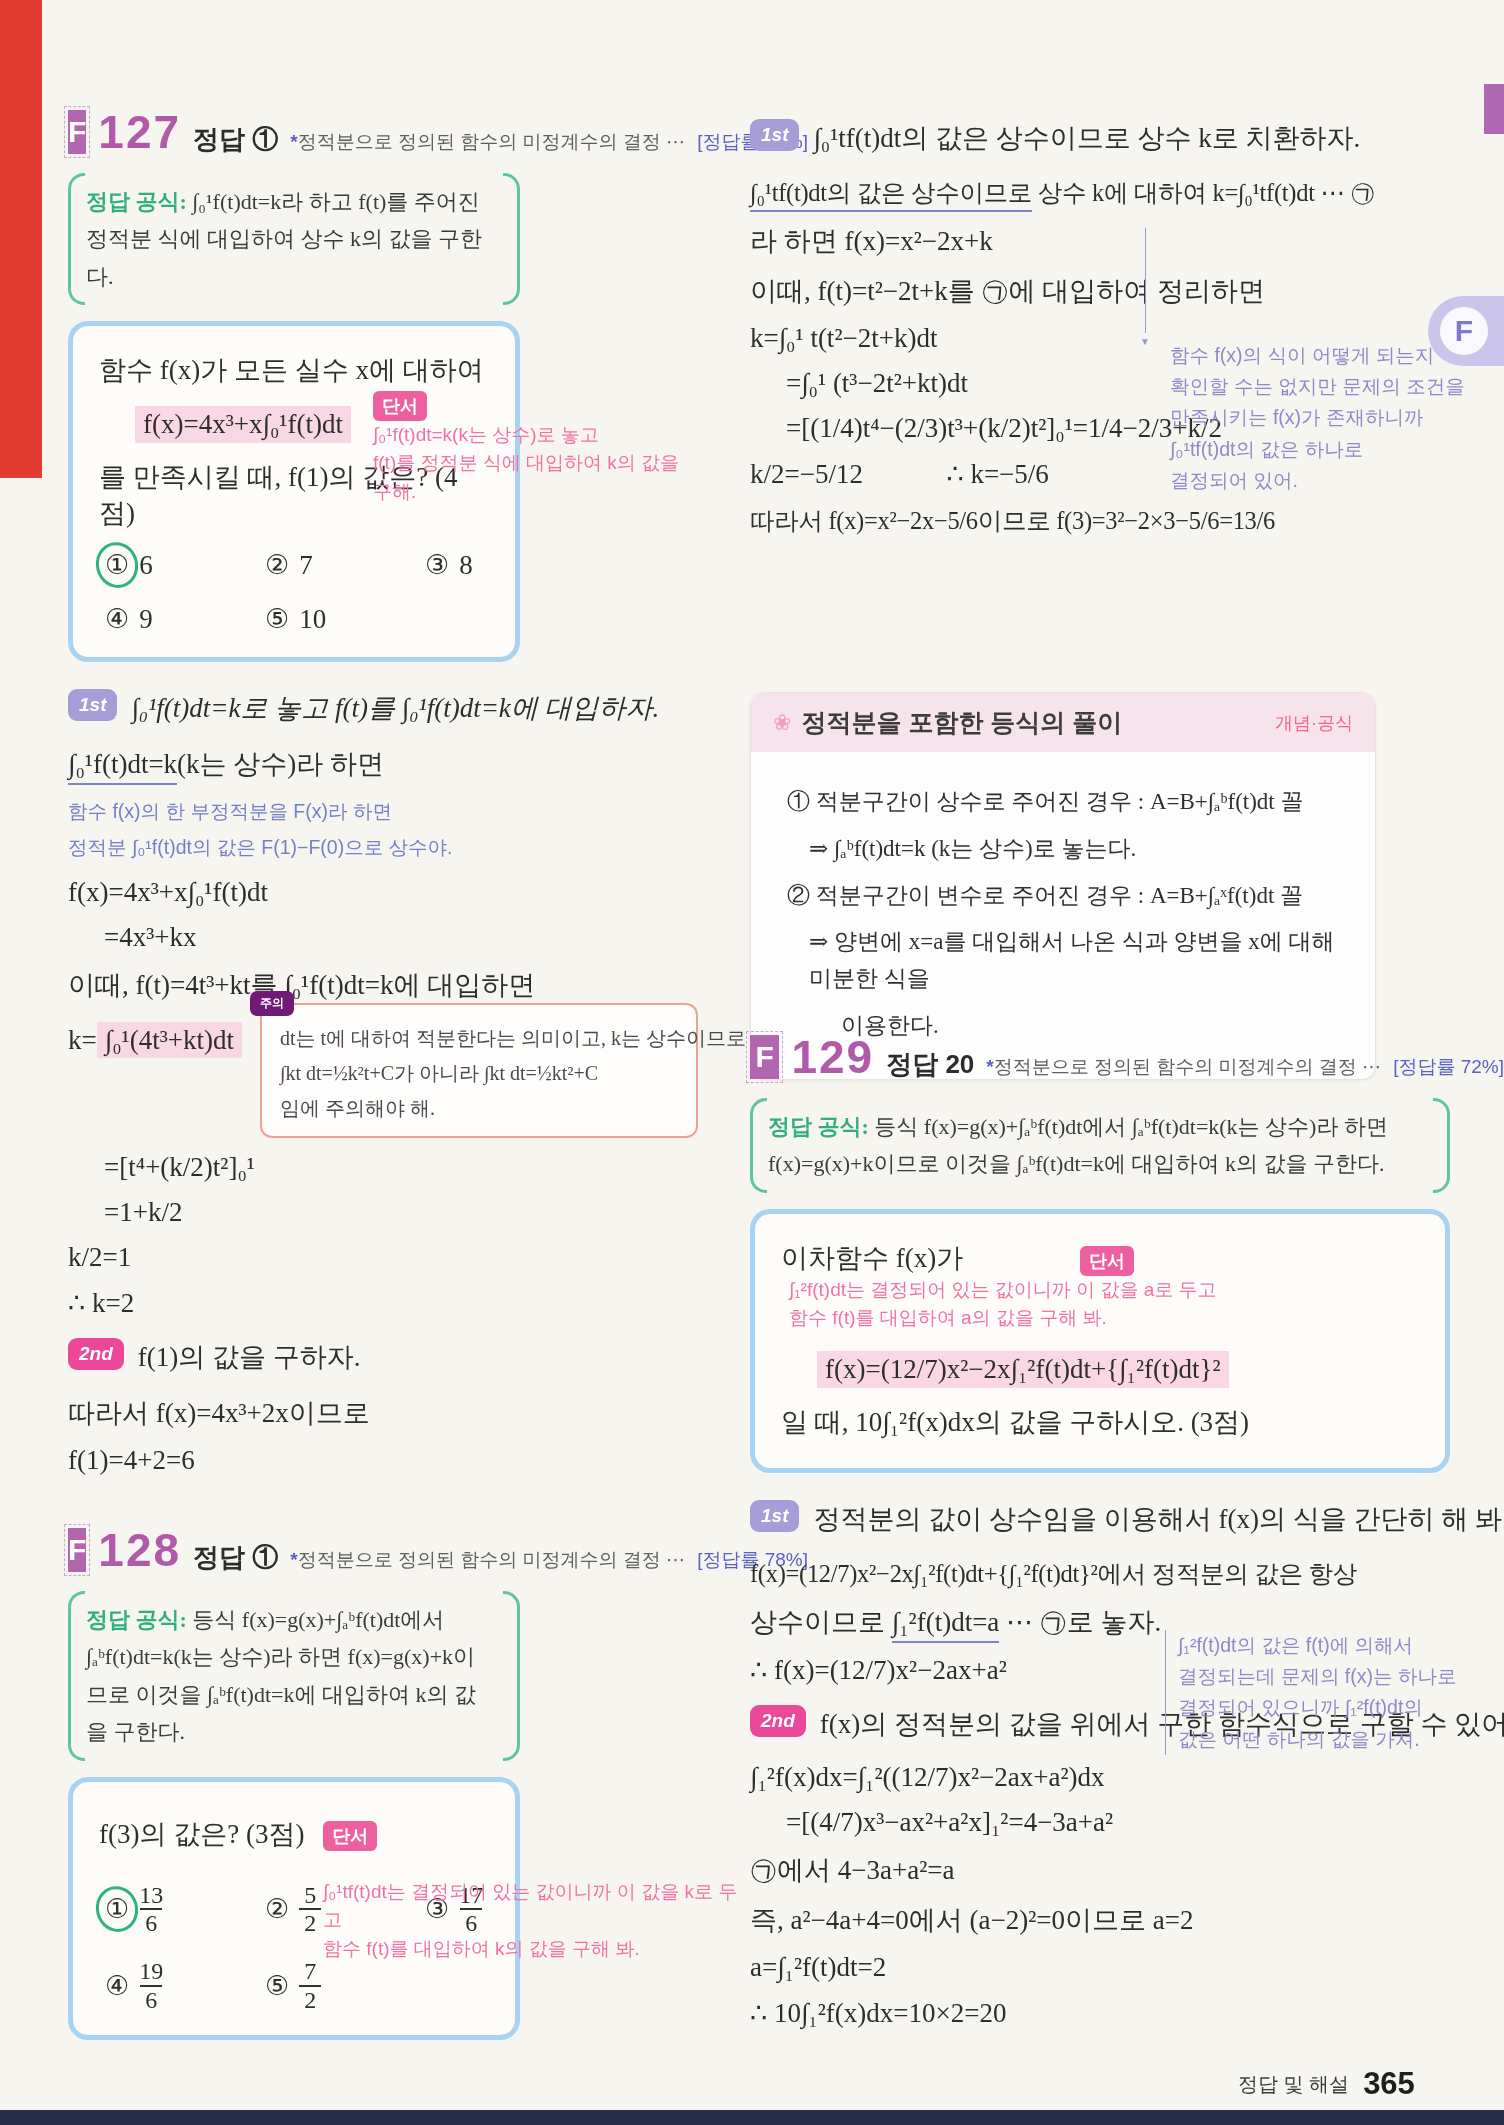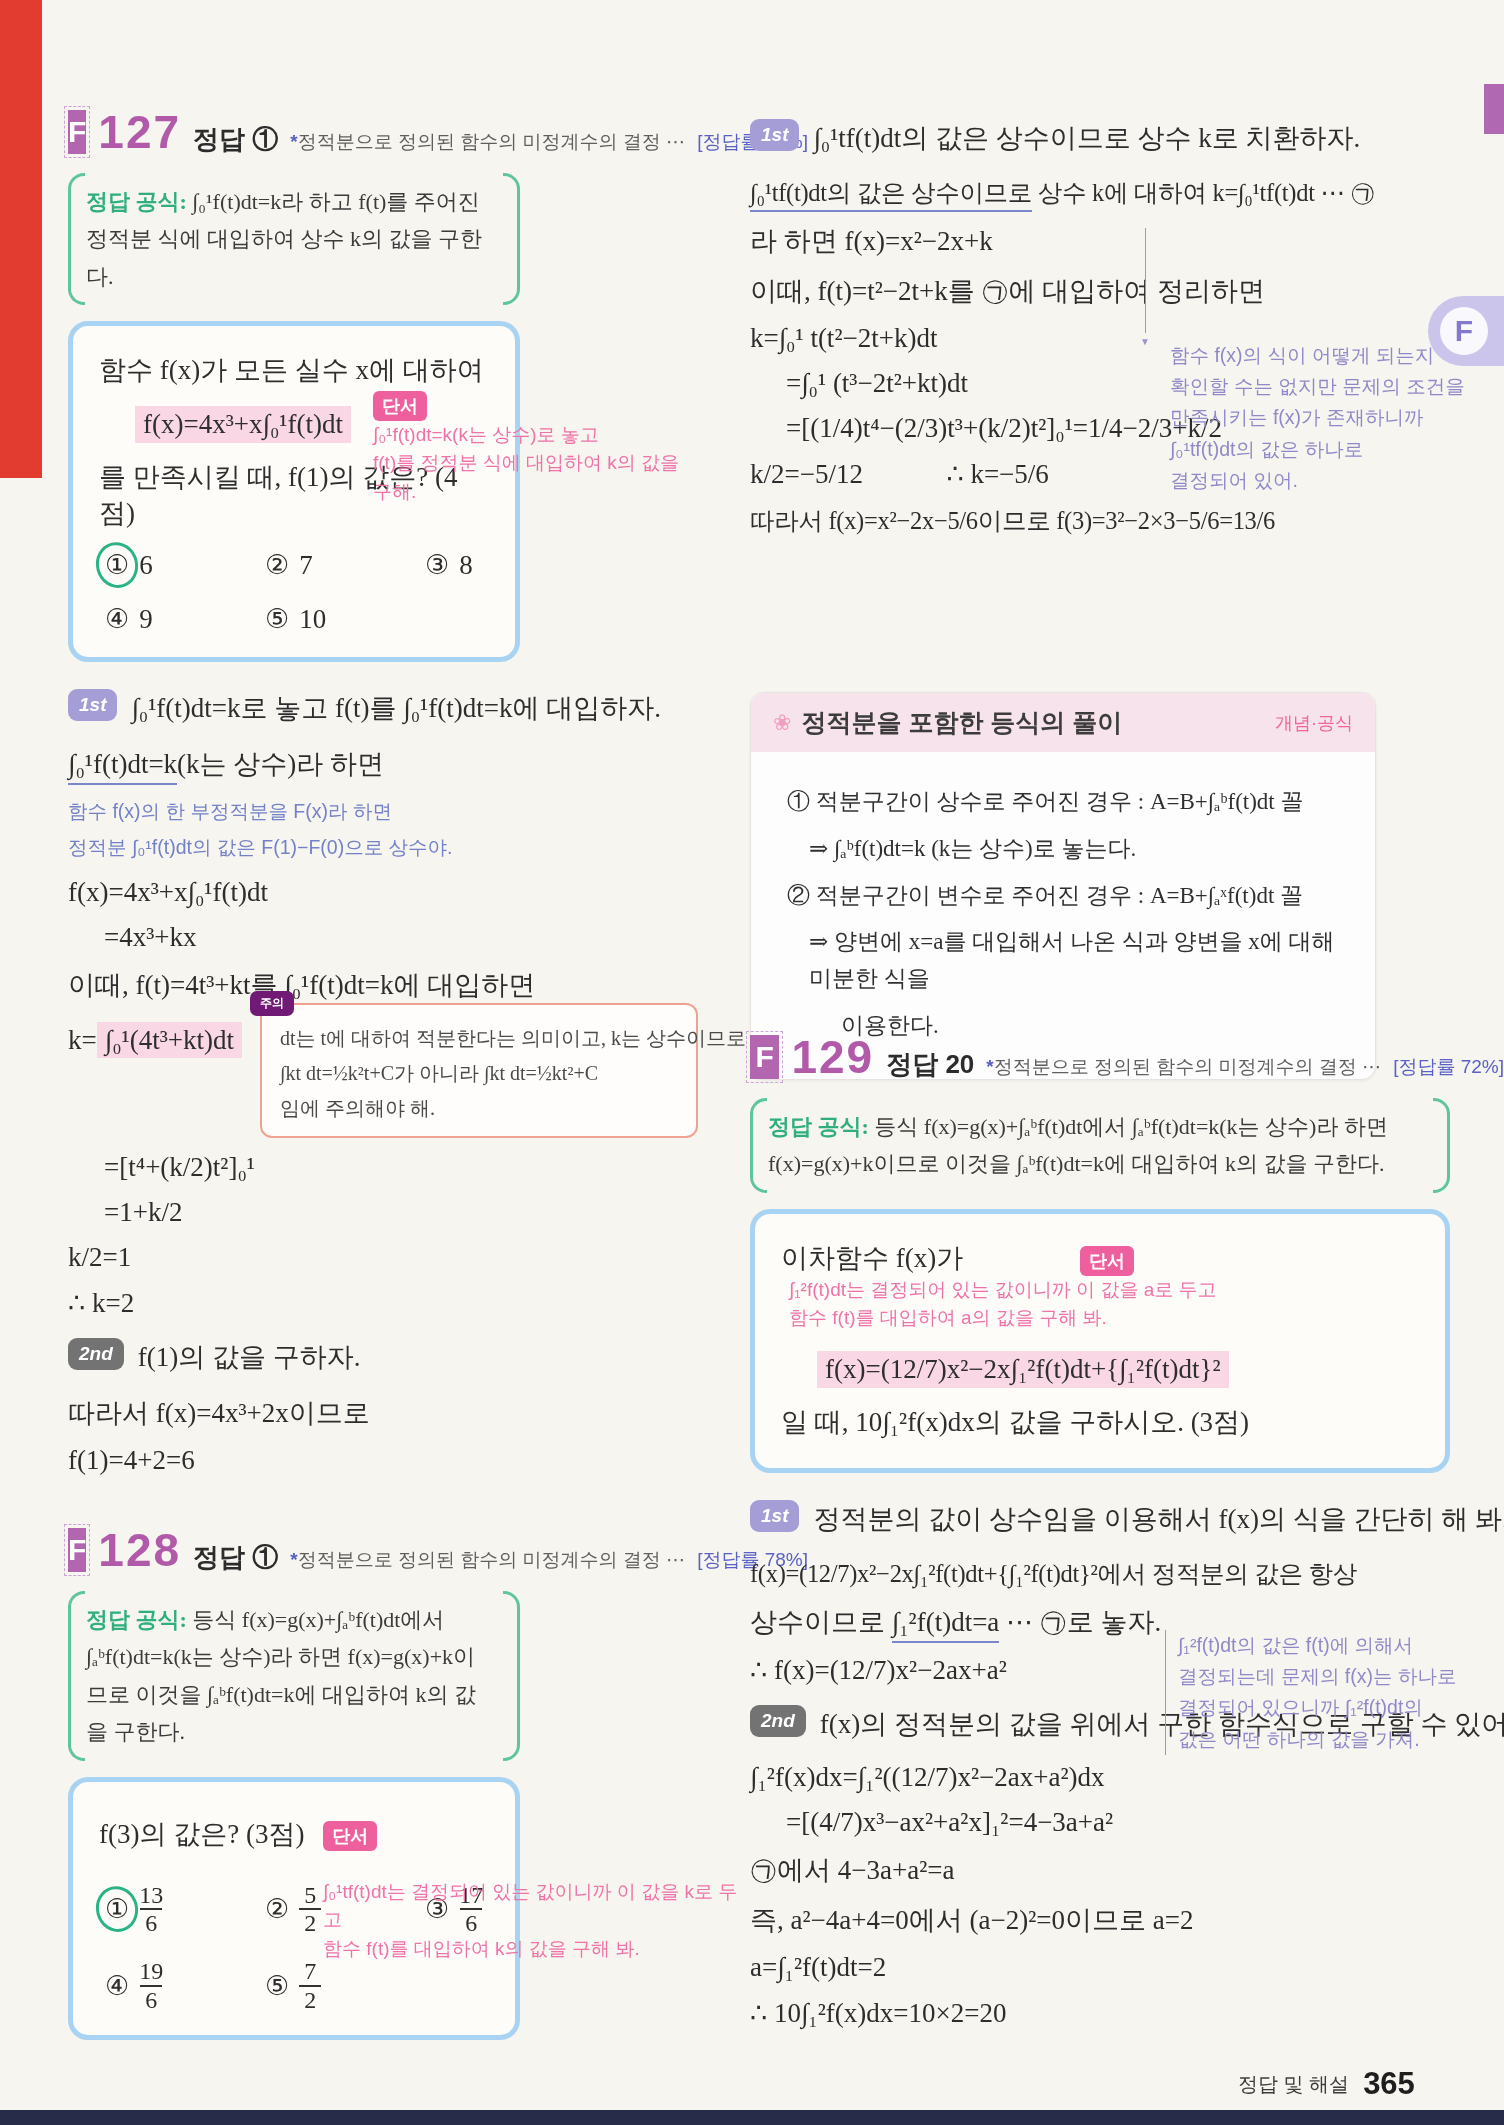--- a/index.html
+++ b/index.html
@@ -48,21 +48,21 @@
   .choice{display:flex;align-items:center;gap:10px;font-size:27px;}
   .csym{position:relative;display:inline-block;}
   .correct .csym::after{content:'';position:absolute;inset:-7px -9px;border:3px solid #2bb286;border-radius:50%;transform:rotate(-14deg);}
   .frac{display:inline-flex;flex-direction:column;align-items:center;line-height:1.1;font-size:24px;}
   .frac .fd{border-top:2px solid #333;padding:0 5px;}
 
   
   .sol{margin-top:22px;}
   .srow{display:flex;align-items:flex-start;gap:14px;margin:14px 0;}
   .badge1{background:#a59ed6;color:#fff;font-style:italic;font-weight:bold;font-size:19px;padding:5px 11px;border-radius:9px;margin-top:5px;flex:none;}
-  .badge2{background:#737373;color:#fff;font-style:italic;font-weight:bold;font-size:19px;padding:5px 11px;border-radius:9px;margin-top:5px;flex:none;}
+  .badge2{background:#ec4899;color:#fff;font-style:italic;font-weight:bold;font-size:19px;padding:5px 11px;border-radius:9px;margin-top:5px;flex:none;}
   .sline{font-size:27px;color:#2d2d2d;margin:14px 0;white-space:nowrap;}
   .tight{font-size:24.5px;letter-spacing:-0.3px;}
   .ind{padding-left:36px;}
   .u-blue{border-bottom:2.5px solid #7b87cb;padding-bottom:4px;}
   .note-blue{color:#7381c8;font-size:19.5px;line-height:1.55;margin:6px 0;}
   .note-purple{color:#8f89c9;font-size:19.5px;line-height:1.6;}
 
   
   .s6wrap{display:flex;align-items:flex-start;gap:18px;}
   .caution-wrap{position:relative;margin-top:-14px;flex:none;}
@@ -149,21 +149,21 @@
         <div class="choice">
             <span class="csym">⑤</span>
             <span>10</span>
           </div>
       </div>
     </div>
 
     <div class="sol">
       <div class="srow">
         <span class="badge1">1st</span>
-        <span class="sline serif" style="margin:6px 0;">∫₀¹f(t)dt=k로 놓고 f(t)를 ∫₀¹f(t)dt=k에 대입하자.</span>
+        <span class="sline serif" style="margin:6px 0;font-style:italic;">∫₀¹f(t)dt=k로 놓고 f(t)를 ∫₀¹f(t)dt=k에 대입하자.</span>
       </div>
       <div class="sline serif">
         <span class="u-blue">∫₀¹f(t)dt=k</span><span>(k는 상수)라 하면</span>
       </div>
       <div class="note-blue">함수 f(x)의 한 부정적분을 F(x)라 하면</div>
       <div class="note-blue">정적분 ∫₀¹f(t)dt의 값은 F(1)−F(0)으로 상수야.</div>
       <div class="sline serif">f(x)=4x³+x∫₀¹f(t)dt</div>
       <div class="sline serif ind">=4x³+kx</div>
       <div class="sline serif">이때, f(t)=4t³+kt를 ∫₀¹f(t)dt=k에 대입하면</div>
       <div class="s6wrap">

